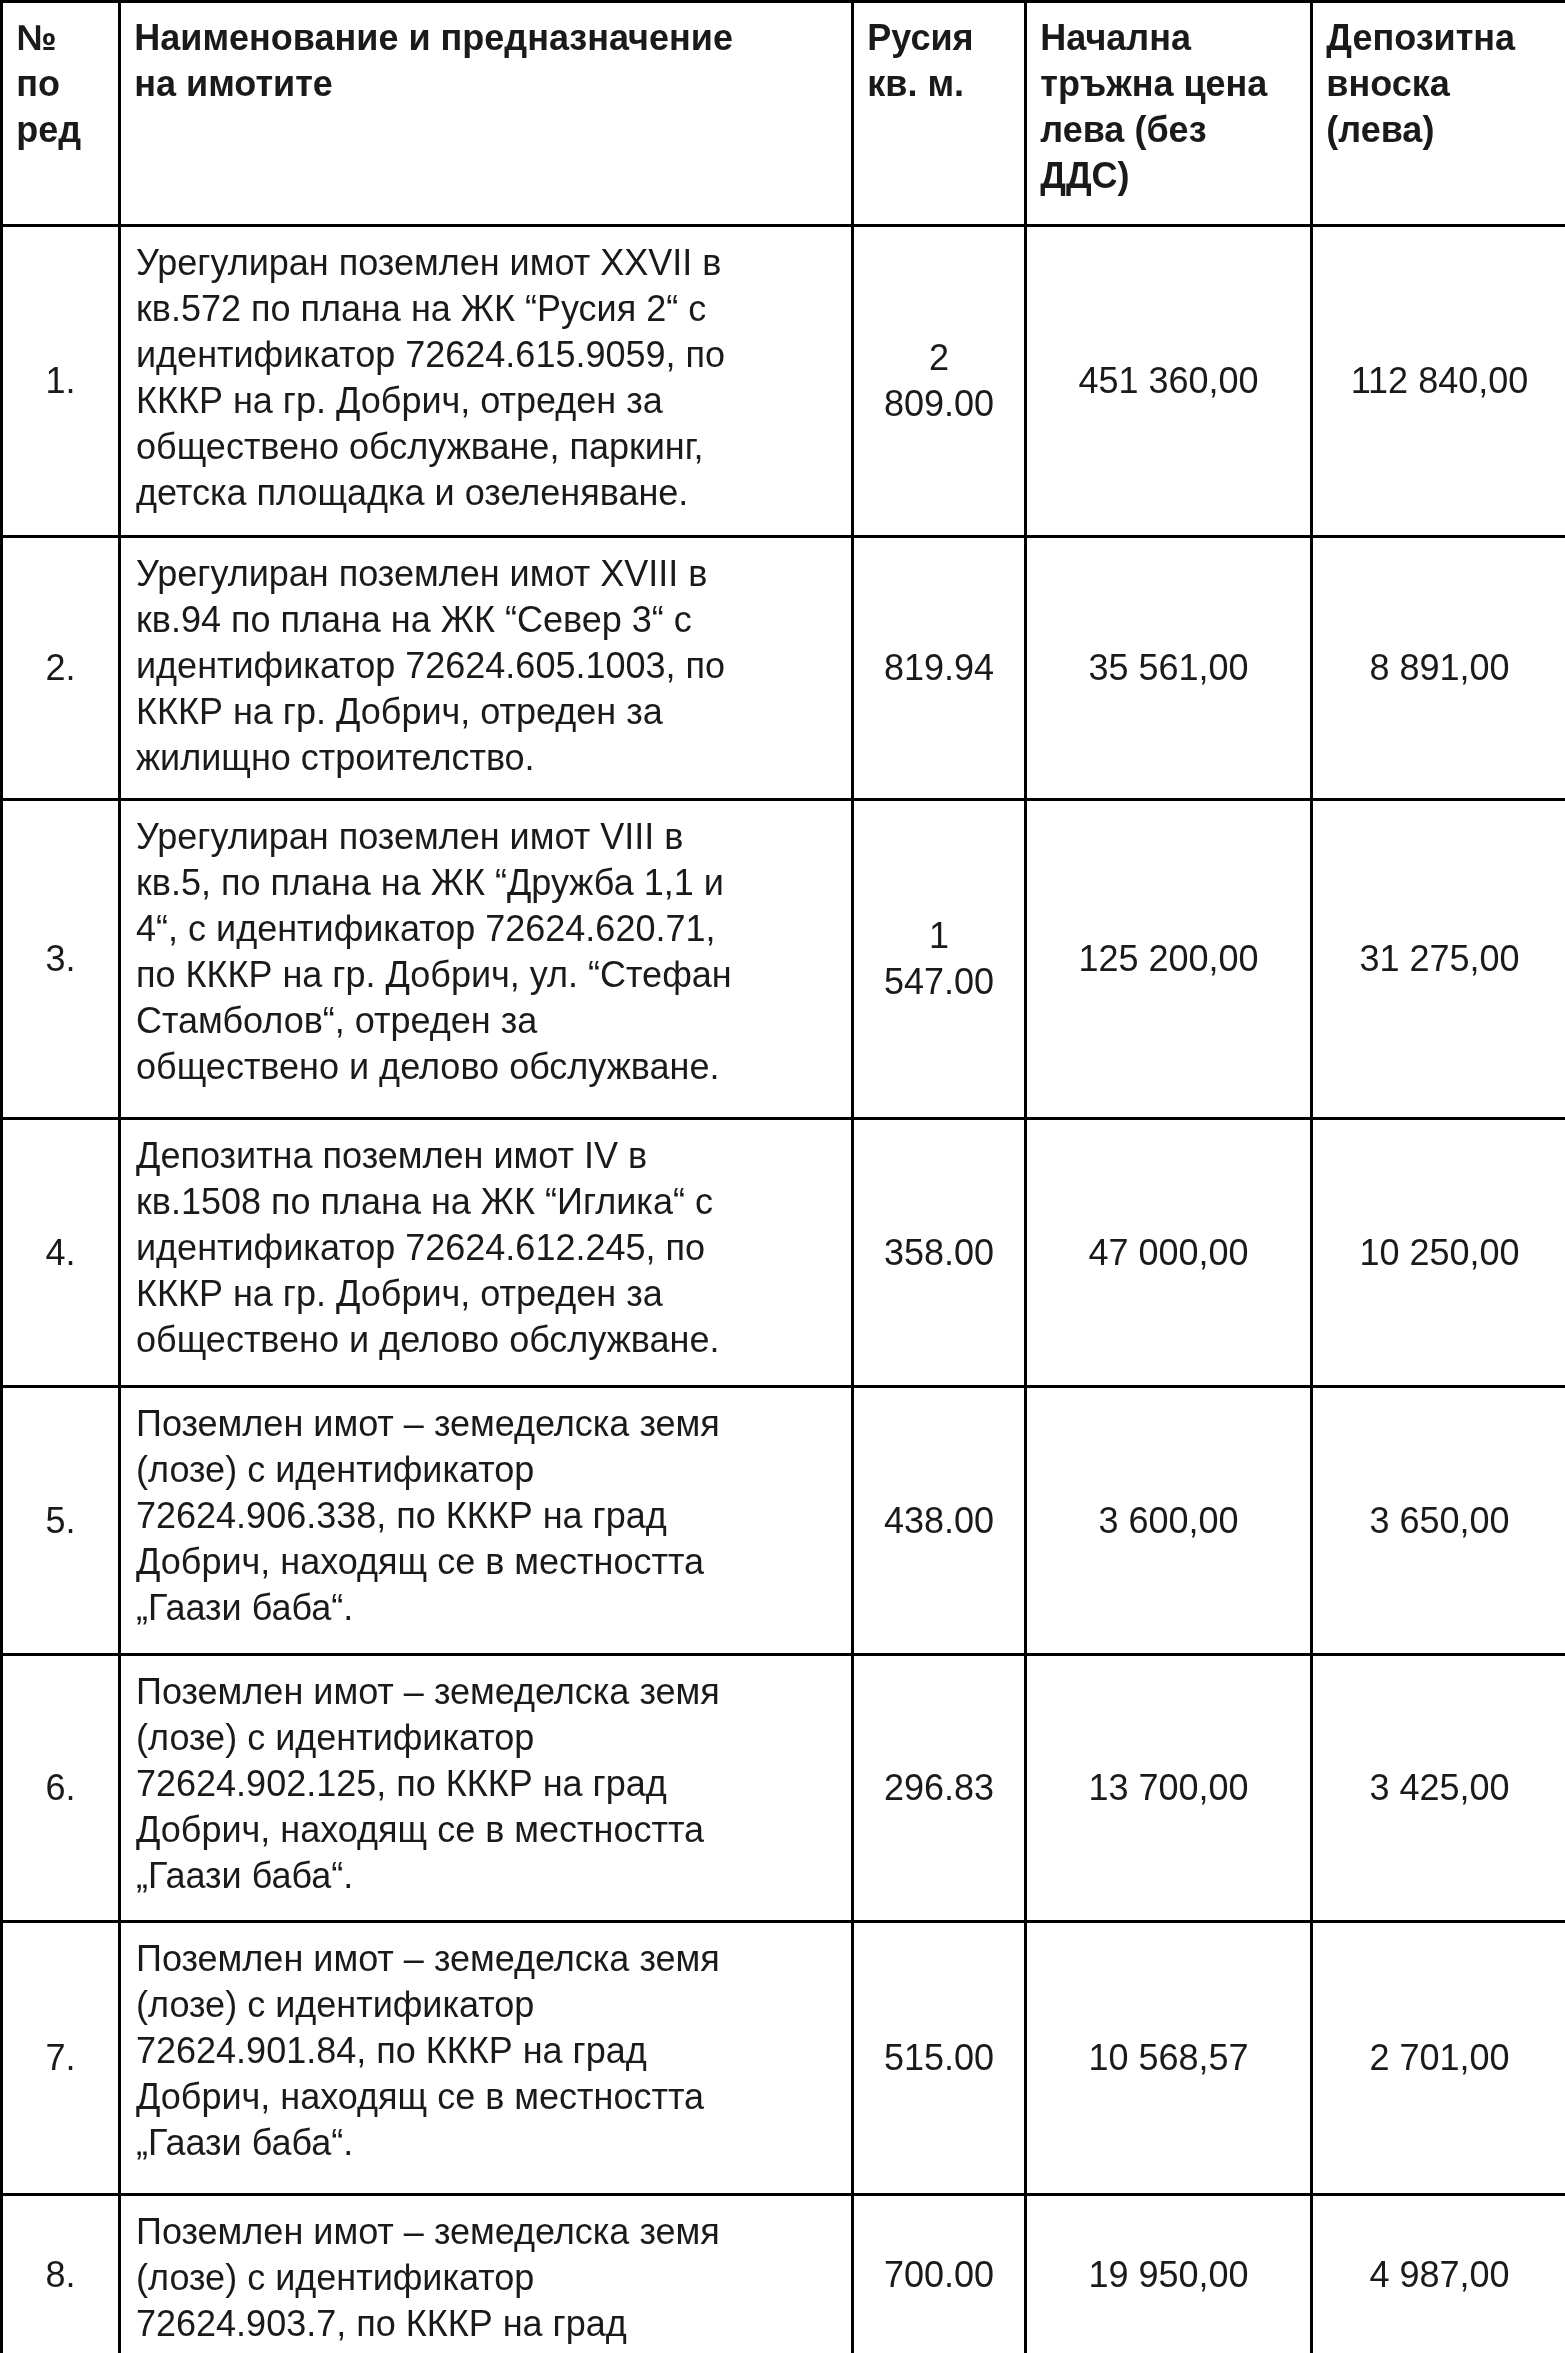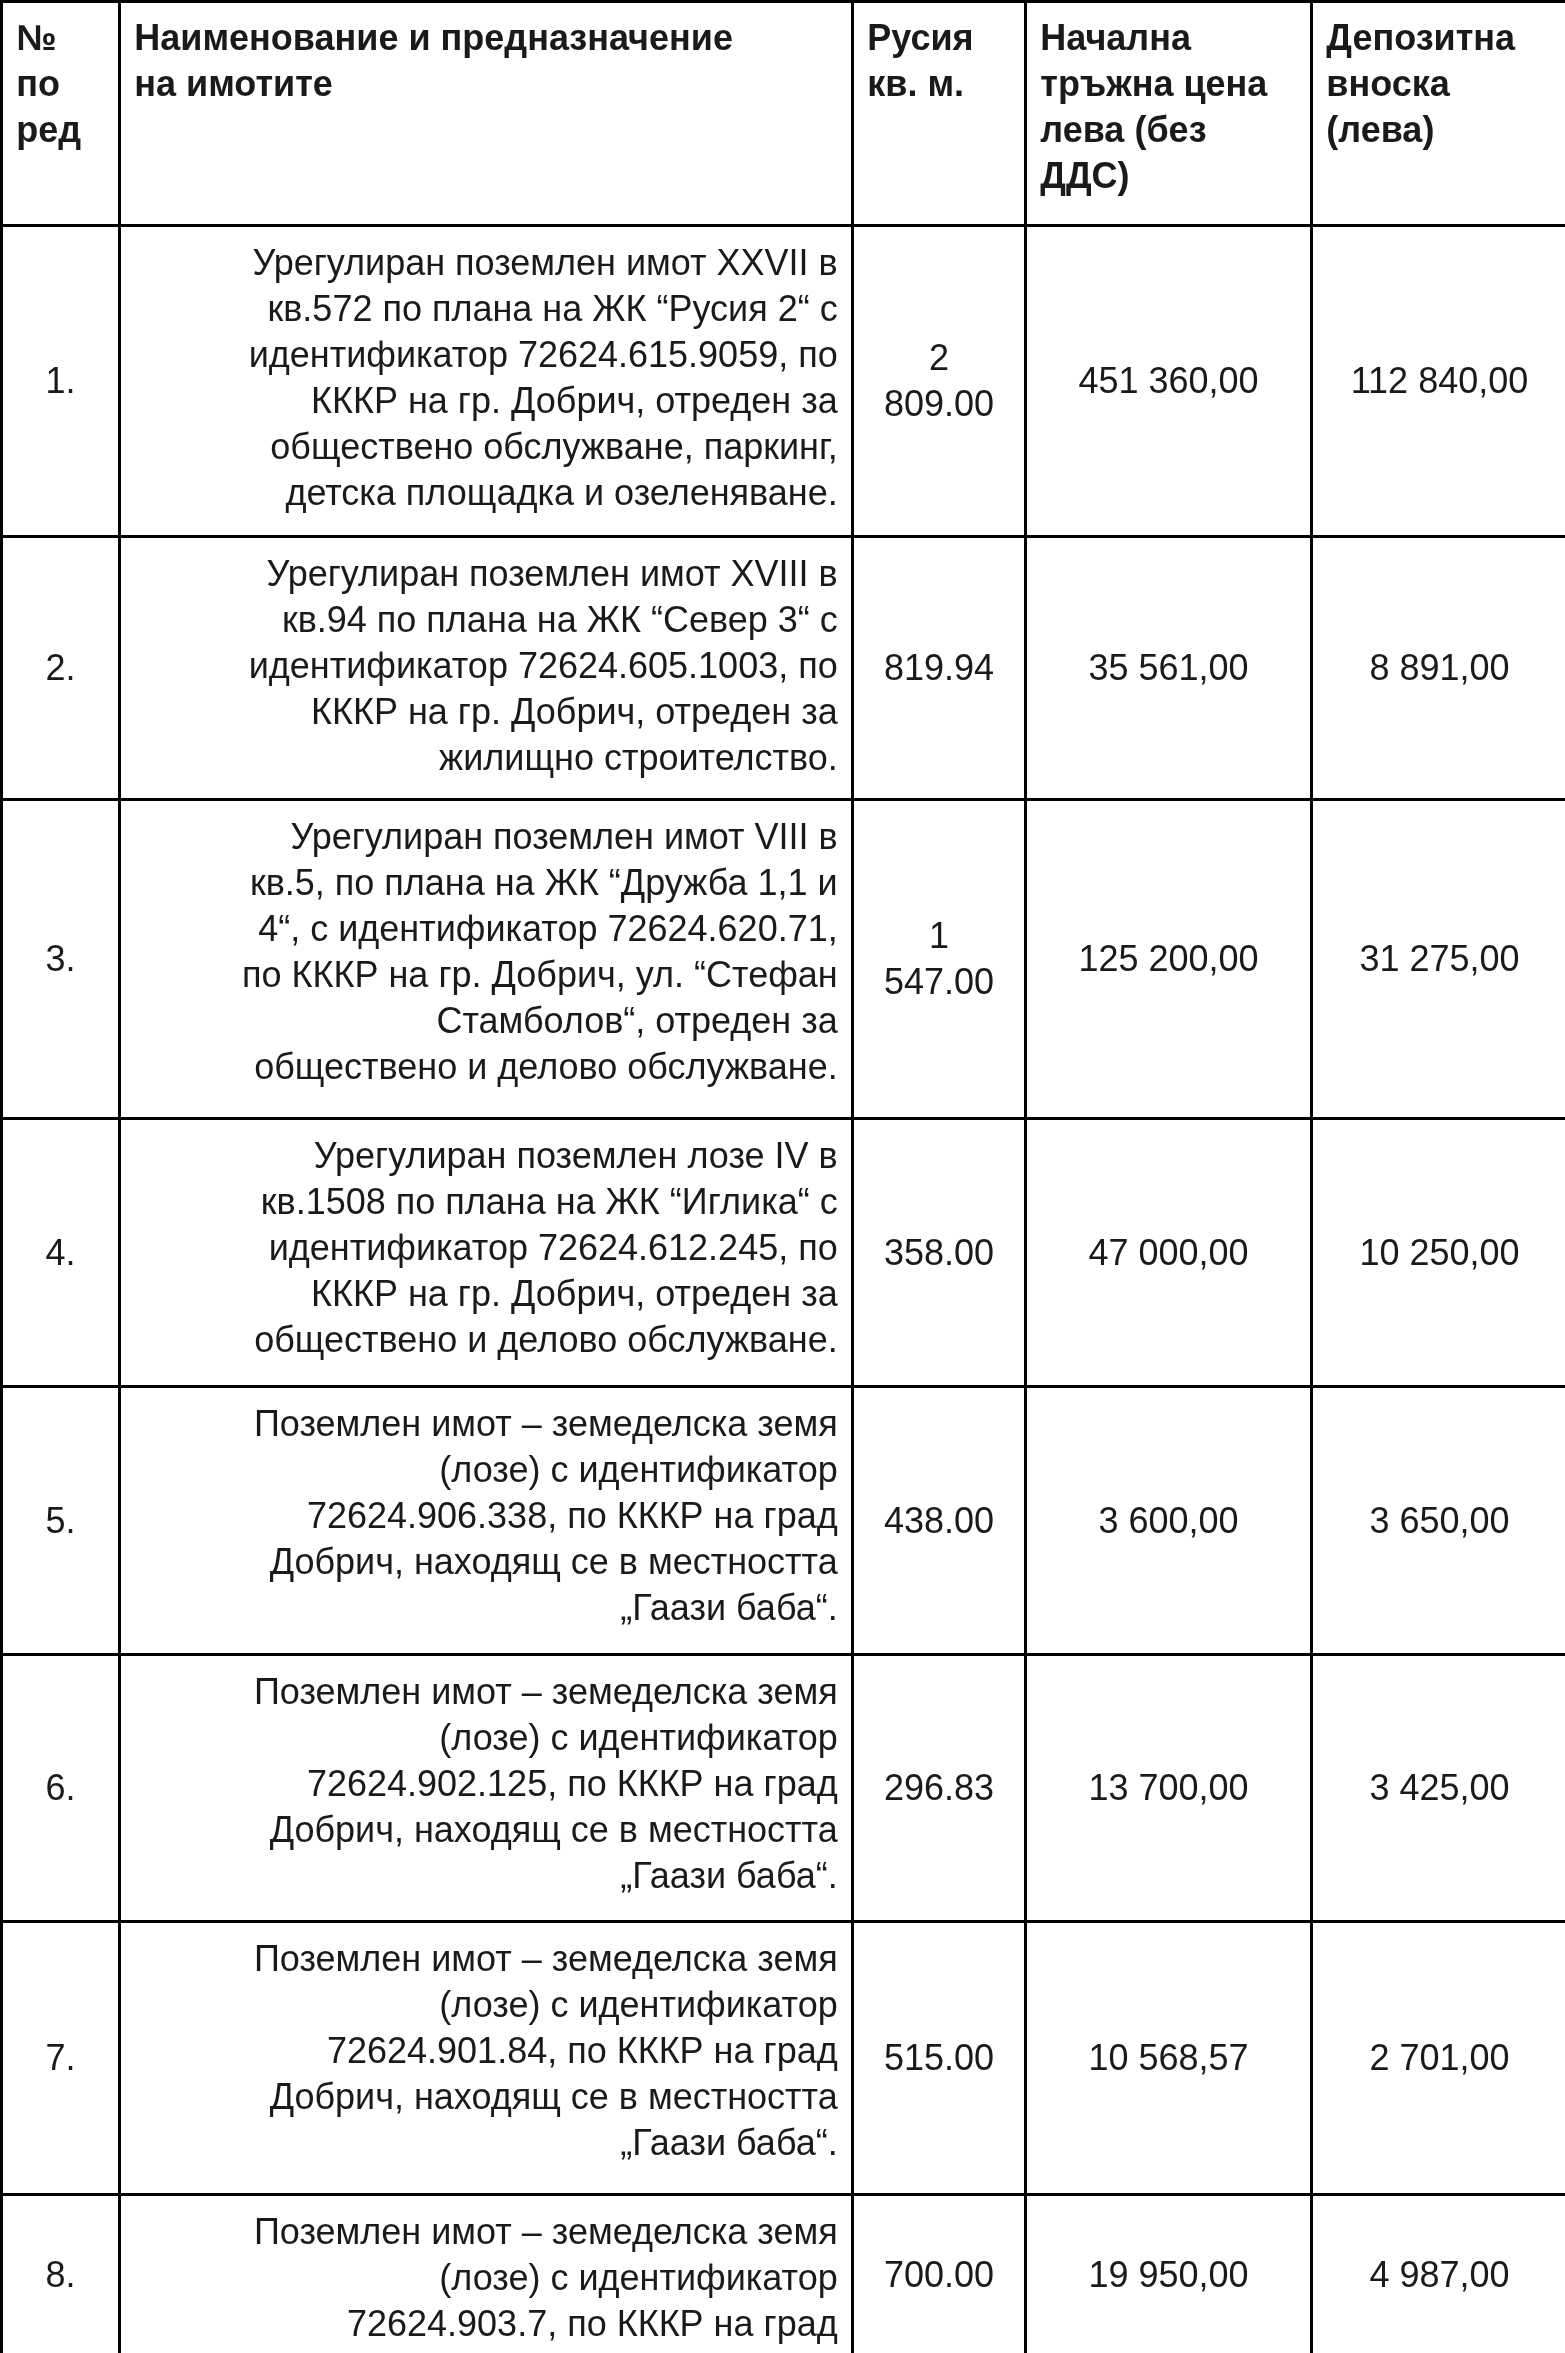--- a/index.html
+++ b/index.html
@@ -42,21 +42,21 @@
   tr.r5  { height: 268px; }
   tr.r6  { height: 267px; }
   tr.r7  { height: 273px; }
   tr.r8  { height: 161px; }
   td.num {
     text-align: center;
     vertical-align: middle;
     padding: 0 5px;
   }
   td.desc {
-    text-align: right;
+    text-align: left;
     vertical-align: top;
     padding: 13.3px 13.3px 6.6px 15px;
   }
   td.val {
     text-align: center;
     vertical-align: middle;
     padding: 0 6.6px;
   }
 </style>
 </head>
@@ -121,21 +121,21 @@
 по КККР на гр. Добрич, ул. “Стефан
 Стамболов“, отреден за
 обществено и делово обслужване.</td>
       <td class="val">1
 547.00</td>
       <td class="val">125 200,00</td>
       <td class="val">31 275,00</td>
     </tr>
     <tr class="r4">
       <td class="num">4.</td>
-      <td class="desc">Урегулиран поземлен лозе IV в
+      <td class="desc">Депозитна поземлен имот IV в
 кв.1508 по плана на ЖК “Иглика“ с
 идентификатор 72624.612.245, по
 КККР на гр. Добрич, отреден за
 обществено и делово обслужване.</td>
       <td class="val">358.00</td>
       <td class="val">47 000,00</td>
       <td class="val">10 250,00</td>
     </tr>
     <tr class="r5">
       <td class="num">5.</td>

